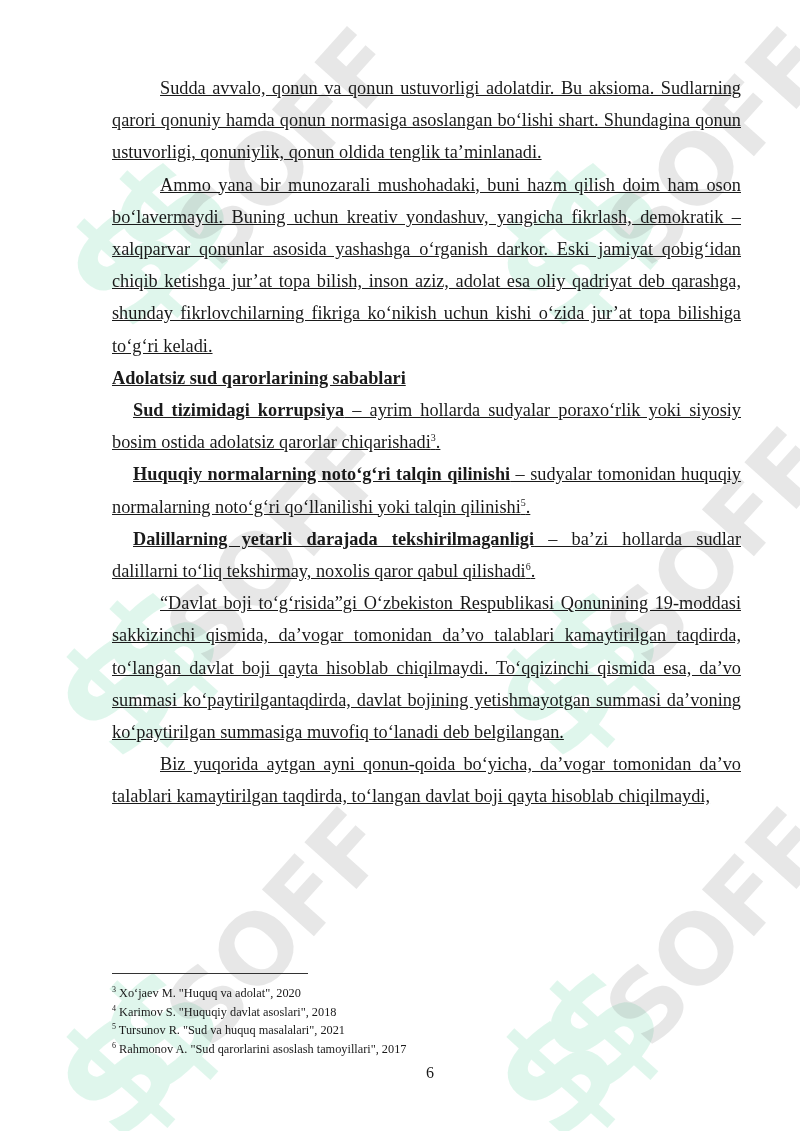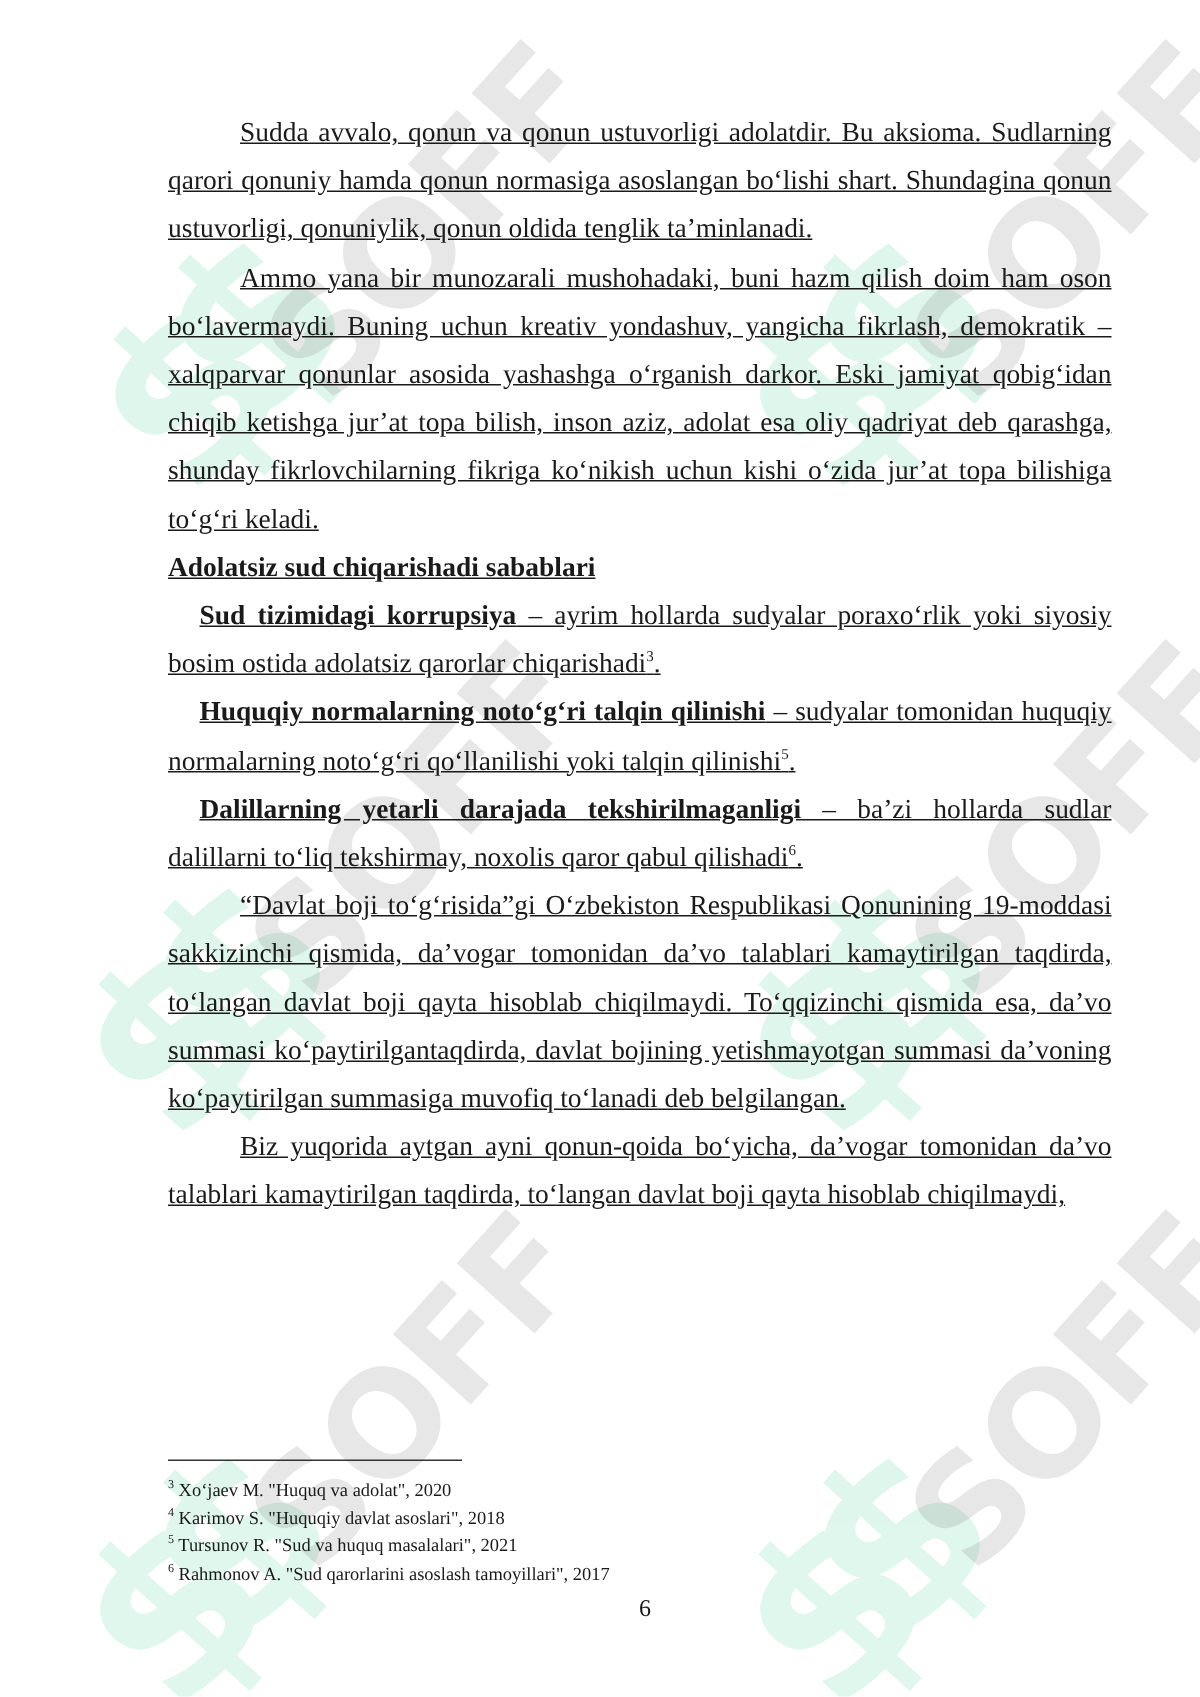--- a/index.html
+++ b/index.html
@@ -87,21 +87,21 @@
     <span class="wm-text" style="left:100px;top:60px;">SOFF</span>
   </div>
   <div class="wm" style="left:500px;top:820px;">
     <span class="wm-logo" style="left:0px;top:170px;">$$</span>
     <span class="wm-text" style="left:80px;top:60px;">SOFF</span>
   </div>
 
   <div class="body-text">
     <p class="p indent-lg">Sudda avvalo, qonun va qonun ustuvorligi adolatdir. Bu aksioma. Sudlarning qarori qonuniy hamda qonun normasiga asoslangan bo‘lishi shart. Shundagina qonun ustuvorligi, qonuniylik, qonun oldida tenglik ta’minlanadi.</p>
     <p class="p indent-lg">Ammo yana bir munozarali mushohadaki, buni hazm qilish doim ham oson bo‘lavermaydi. Buning uchun kreativ yondashuv, yangicha fikrlash, demokratik – xalqparvar qonunlar asosida yashashga o‘rganish darkor. Eski jamiyat qobig‘idan chiqib ketishga jur’at topa bilish, inson aziz, adolat esa oliy qadriyat deb qarashga, shunday fikrlovchilarning fikriga ko‘nikish uchun kishi o‘zida jur’at topa bilishiga to‘g‘ri keladi.</p>
-    <p class="heading">Adolatsiz sud chiqarishadi sabablari</p>
+    <p class="heading">Adolatsiz sud qarorlarining sabablari</p>
 
     <p class="p indent-sm"><span class="b">Sud tizimidagi korrupsiya</span><span> – ayrim hollarda sudyalar poraxo‘rlik yoki siyosiy bosim ostida adolatsiz qarorlar chiqarishadi</span><sup>3</sup><span>.</span></p>
 
 
     <p class="p indent-sm"><span class="b">Huquqiy normalarning noto‘g‘ri talqin qilinishi</span><span> – sudyalar tomonidan huquqiy normalarning noto‘g‘ri qo‘llanilishi yoki talqin qilinishi</span><sup>5</sup><span>.</span></p>
 
     <p class="p indent-sm"><span class="b">Dalillarning yetarli darajada tekshirilmaganligi</span><span> – ba’zi hollarda sudlar dalillarni to‘liq tekshirmay, noxolis qaror qabul qilishadi</span><sup>6</sup><span>.</span></p>
 
     <p class="p indent-lg">“Davlat boji to‘g‘risida”gi O‘zbekiston Respublikasi Qonunining 19-moddasi sakkizinchi qismida, da’vogar tomonidan da’vo talablari kamaytirilgan taqdirda, to‘langan davlat boji qayta hisoblab chiqilmaydi. To‘qqizinchi qismida esa, da’vo summasi ko‘paytirilgantaqdirda, davlat bojining yetishmayotgan summasi da’voning ko‘paytirilgan summasiga muvofiq to‘lanadi deb belgilangan.</p>
     <p class="p indent-lg">Biz yuqorida aytgan ayni qonun-qoida bo‘yicha, da’vogar tomonidan da’vo talablari kamaytirilgan taqdirda, to‘langan davlat boji qayta hisoblab chiqilmaydi,</p>

